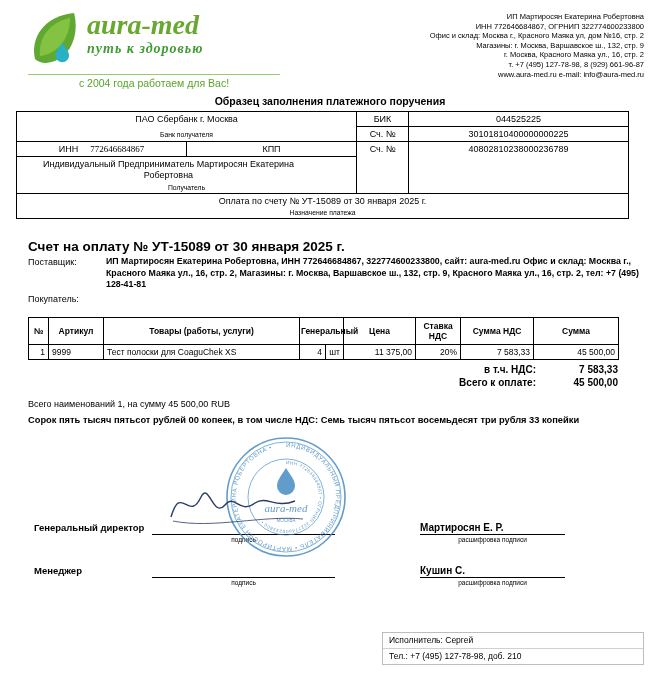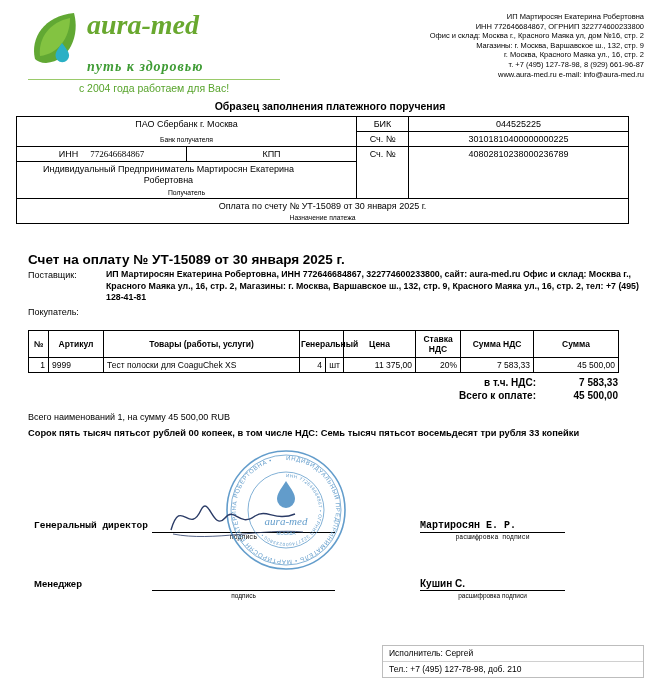--- a/index.html
+++ b/index.html
@@ -8,36 +8,36 @@
   .page { position:relative; width:660px; height:696px; background:#fff; }
 
   
   .header { display:flex; justify-content:space-between; align-items:flex-start; padding:10px 16px 0 28px; }
   .logo-block { width:258px; }
   .logo-row { display:flex; align-items:flex-start; }
   .logo-text { margin-left:5px; }
   .logo-title { font-family:"Liberation Serif", serif; font-style:italic; font-weight:bold;
                 color:#69a82f; font-size:28px; line-height:30px; }
   .logo-tagline { font-family:"Liberation Serif", serif; font-style:italic; font-weight:bold;
-                  color:#3f9c35; font-size:14px; letter-spacing:1px; margin-top:19px; }
+                  color:#3f9c35; font-size:14px; letter-spacing:1px; margin-top:1px; }
   .logo-sub { border-top:1px solid #9aca6a; margin-top:4px; padding-top:2px; text-align:center;
               color:#58a42c; font-size:10.5px; width:252px; }
   .company-info { text-align:right; font-size:7.5px; line-height:9.6px; padding-top:2px; }
 
   
   .sample-title { text-align:center; font-weight:bold; font-size:10.5px; margin-top:6px; }
   table.bank { border-collapse:collapse; margin:4px 0 0 16px; width:612px; table-layout:fixed;text-align:center; }
   table.bank td { border:1px solid #000; font-size:9px; padding:2px 4px; vertical-align:top; }
   .cell-caption { font-size:6.8px; margin-top:7px; }
   .cell-caption.tight { margin-top:3px; }
   .recipient-main { max-width:295px; line-height:11px; }
   .sp { margin-left:12px;font-family:Liberation Serif, serif; }
 
   
-  .inv-title { font-size:13.5px; font-weight:bold; margin:28px 0 0 28px; }
+  .inv-title { font-size:13.5px; font-weight:bold; margin:20px 0 0 28px; }
 
   
   .party { display:flex; margin:2px 16px 0 28px;justify-content:space-between; }
   .party-label { width:78px; font-size:9px; padding-top:1px; flex-shrink:0; }
   .party-text { flex:1; font-weight:bold; font-size:8.8px; line-height:11.5px; }
 
   
   table.items { border-collapse:collapse; margin:13px 0 0 28px; width:590px; table-layout:fixed; }
   table.items th { border:1px solid #000; font-size:8.5px; font-weight:bold; padding:3px 1px; text-align:center; }
   table.items td { border:1px solid #000; font-size:8.5px; padding:2px 3px; }
@@ -228,21 +228,21 @@
       </svg>
     </span>
 
     <span class="autograph">
       <svg width="150" height="55" viewBox="0 0 150 55">
         <path d="M8,42 C18,8 26,48 38,22 C46,6 50,44 62,30 C72,18 76,40 92,28 C104,20 112,34 132,26" stroke="#2a3b66" stroke-width="1.4" fill="none"></path>
         <path d="M10,46 C50,54 100,40 140,44" stroke="#2a3b66" stroke-width="0.8" fill="none"></path>
       </svg>
     </span>
 
-    <div class="sig-row" style="top:68px;font-family:Liberation Mono, monospace;">
+    <div class="sig-row" style="top:83px;">
       <span class="role">Генеральный директор</span>
       <span class="sig-line"></span>
       <span class="sig-cap">подпись</span>
       <span class="sig-name">Мартиросян Е. Р.</span>
       <span class="sig-line2"></span>
       <span class="sig-cap2">расшифровка подписи</span>
     </div>
 
     <div class="sig-row" style="top:126px;">
       <span class="role">Менеджер</span>

